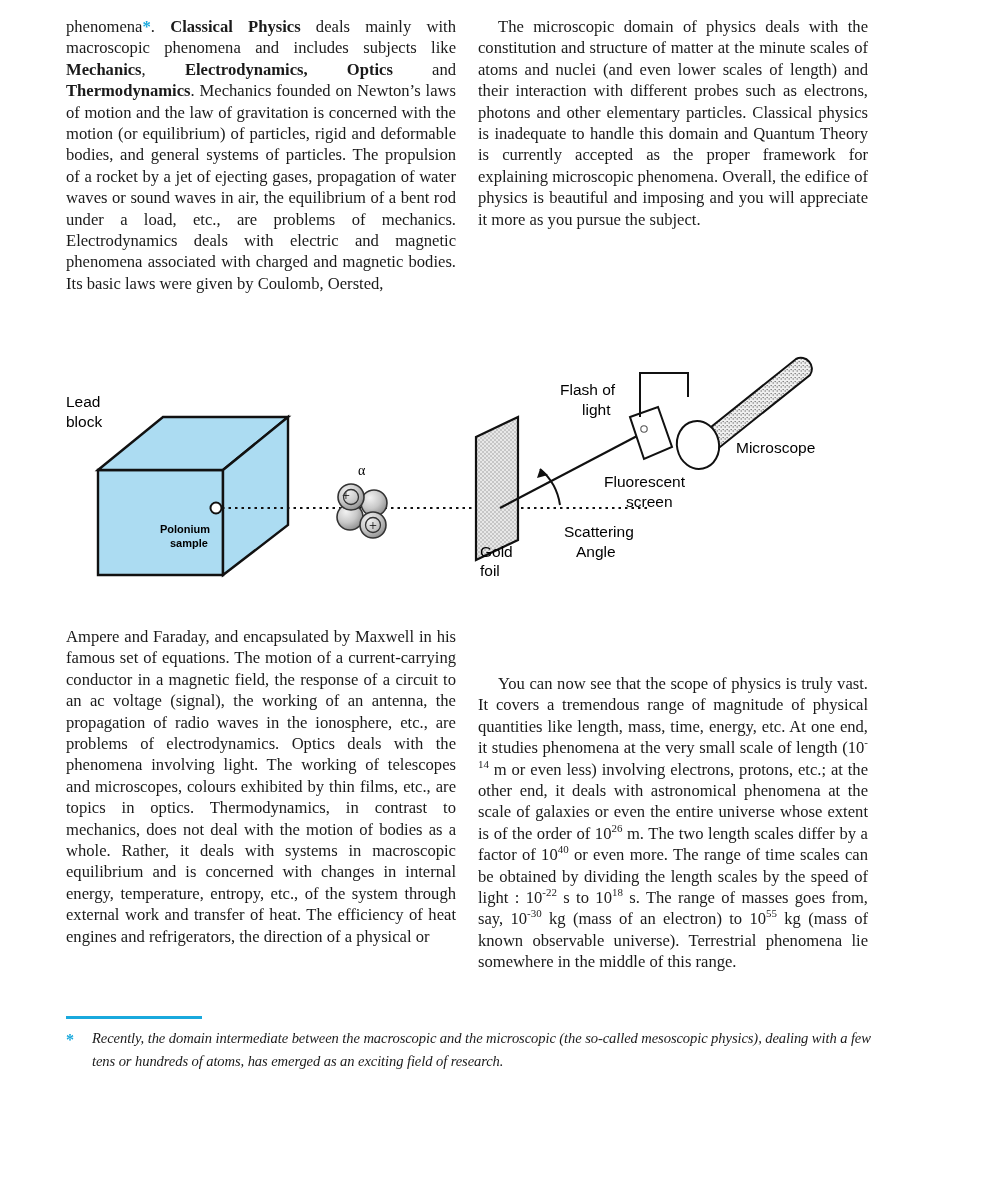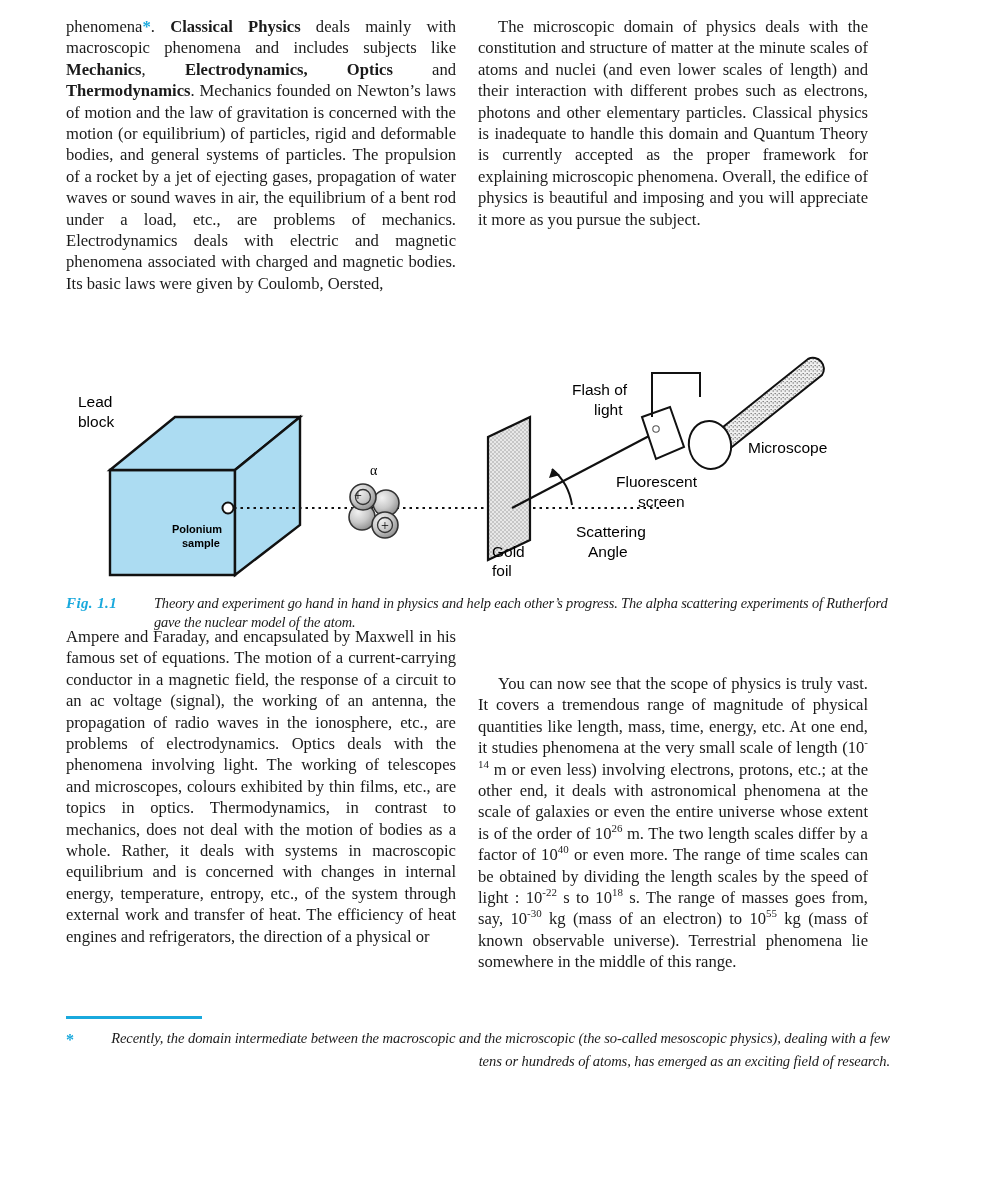--- a/index.html
+++ b/index.html
@@ -48,21 +48,21 @@
   }
 
   .ast {
     color: #19a9dd;
     font-weight: bold;
   }
 
   
   .figure {
     position: absolute;
-    left: 60px;
+    left: 48px;
     top: 345px;
     width: 870px;
     height: 240px;
   }
   .figure svg { display: block; }
 
   
   .caption {
     position: absolute;
     left: 66px;
@@ -113,21 +113,20 @@
     top: 1px;
     color: #19a9dd;
     font-weight: bold;
     font-style: normal;
     font-size: 16px;
   }
   .footnote .fntext {
     display: block;
     margin-left: 26px;
     letter-spacing: -0.1px;
-    text-align: right;
   }
 
   
   .lbl {
     font-family: "Liberation Sans", sans-serif;
     font-size: 15.5px;
     fill: #000;
   }
   .lbl-sm {
     font-family: "Liberation Sans", sans-serif;
@@ -236,24 +235,20 @@
       <g>
 
         <path d="M 648 94 L 748 14 A 11 11 0 0 1 762 30 L 662 110 A 11 11 0 0 1 648 94 Z" fill="url(#stipple2)" stroke="#111" stroke-width="2"></path>
 
         <ellipse cx="650" cy="100" rx="21" ry="24" transform="rotate(-12 650 100)" fill="#ffffff" stroke="#111" stroke-width="2"></ellipse>
       </g>
       <text class="lbl" x="688" y="108">Microscope</text>
     </svg>
   </div>
 
-  <div class="caption">
-    <span class="fignum">Fig. 1.1</span>
-    <span class="captext">Theory and experiment go hand in hand in physics and help each other’s progress. The alpha scattering experiments of Rutherford gave the nuclear model of the atom.</span>
-  </div>
 
   <div class="col left" style="top:626px;">
     <div>
         <p style="text-indent: 0px;"><span>Ampere and Faraday, and encapsulated by Maxwell in his famous set of equations. The motion of a current-carrying conductor in a magnetic field, the response of a circuit to an ac voltage (signal), the working of an antenna, the propagation of radio waves in the ionosphere, etc., are problems of electrodynamics. Optics deals with the phenomena involving light. The working of telescopes and microscopes, colours exhibited by thin films, etc., are topics in optics. Thermodynamics, in contrast to mechanics, does not deal with the motion of bodies as a whole. Rather, it deals with systems in macroscopic equilibrium and is concerned with changes in internal energy, temperature, entropy, etc., of the system through external work and transfer of heat.  The efficiency of heat engines and refrigerators, the direction of a physical or</span></p>
       </div>
   </div>
 
   <div class="col right" style="top:648px;margin-top:25px;">
     <div>
         <p style="text-indent: 20px;"><span>You can now see that the scope of physics is truly vast.  It covers a tremendous range of magnitude of physical quantities like length, mass, time, energy, etc.  At one end, it studies phenomena at the very small scale of length (10</span><sup>-14</sup><span> m or even less) involving electrons, protons, etc.; at the other end, it deals with astronomical phenomena at the scale of galaxies or even the entire universe whose extent is of the order of 10</span><sup>26</sup><span> m.  The two length scales differ by a factor of 10</span><sup>40</sup><span> or even more.  The range of time scales can be obtained by dividing the length scales by the speed of light : 10</span><sup>-22</sup><span> s to 10</span><sup>18</sup><span> s.  The range of masses goes from, say, 10</span><sup>-30</sup><span> kg  (mass of an electron) to 10</span><sup>55</sup><span> kg (mass of known observable universe). Terrestrial phenomena lie somewhere in the middle of this range.</span></p>

